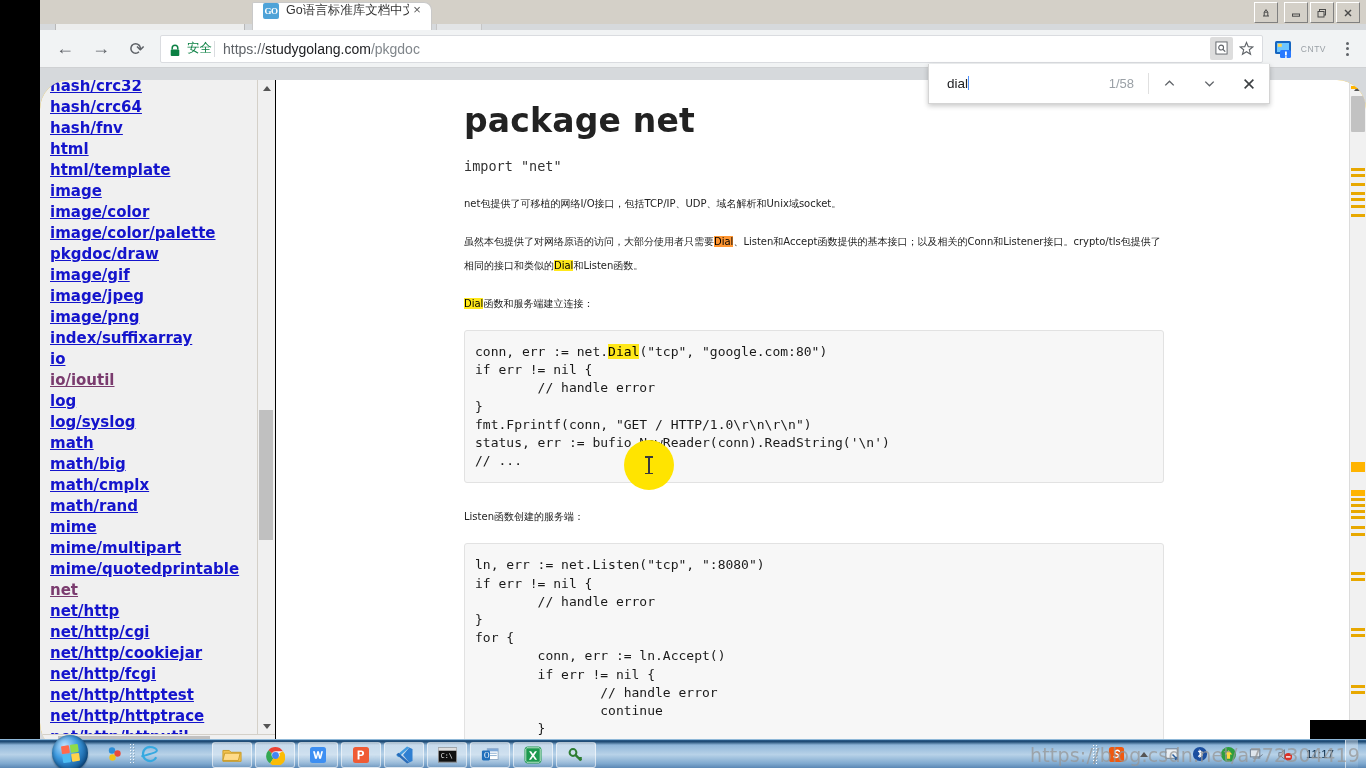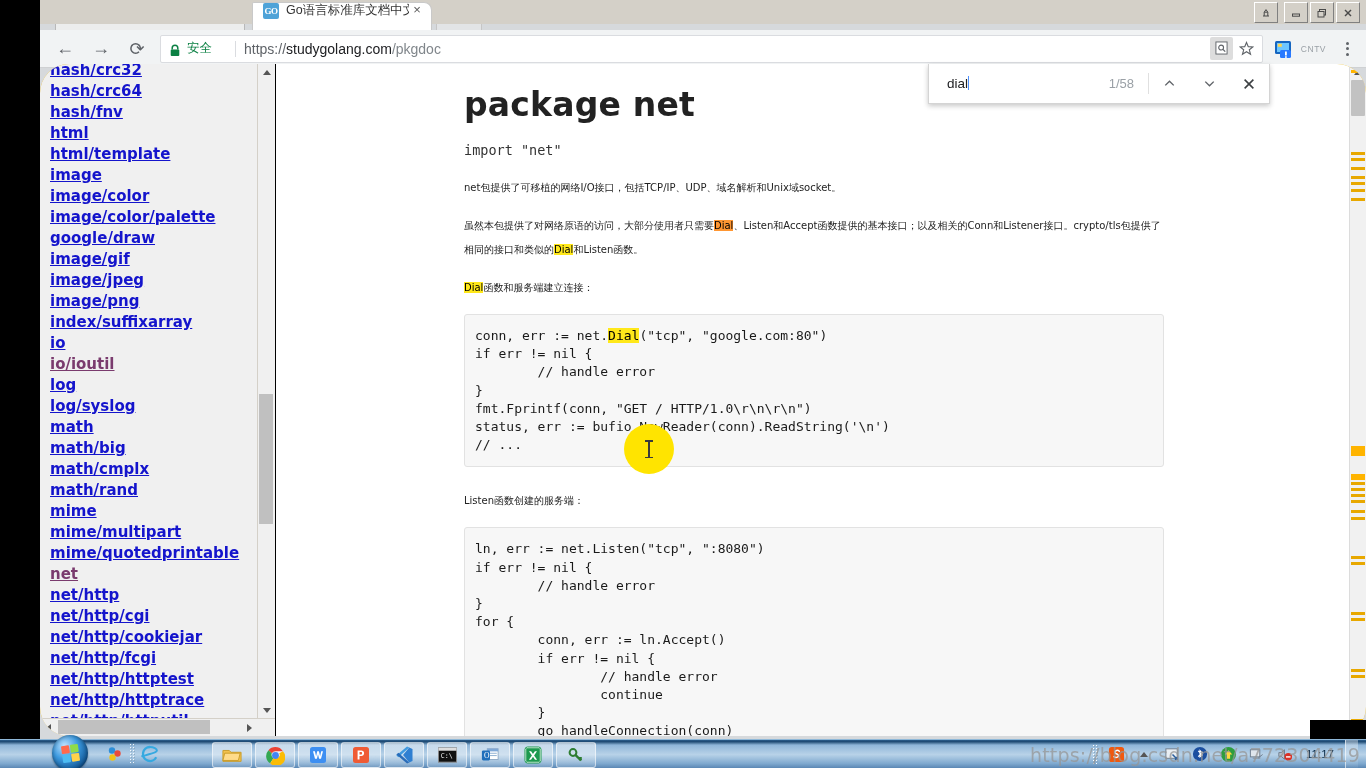--- a/index.html
+++ b/index.html
@@ -41,35 +41,35 @@
 
   
   .toolbar{position:absolute;left:0;top:30px;width:1326px;height:37px;background:#f1f3f4;
      border-bottom:1px solid #cfd1d3;display:flex;align-items:center;}
   .navbtn{width:30px;height:30px;margin-left:6px;display:flex;align-items:center;justify-content:center;
      color:#5f6368;font-size:18px;}
   .navbtn:first-child{margin-left:10px;}
   .omnibox{position:relative;flex:1;height:26px;margin:0 8px 0 8px;background:#fff;border:1px solid #dadce0;
      border-radius:2px;display:flex;align-items:center;padding:0 8px;}
   .lock{width:12px;height:12px;margin-right:6px;}
-  .secure{color:#0b8043;font-size:12.5px;margin-right:23px;white-space:nowrap;}
+  .secure{color:#0b8043;font-size:12.5px;margin-right:2px;white-space:nowrap;}
   .vbar{width:1px;height:16px;background:#dadce0;margin-right:8px;}
   .url{font-size:14px;color:#5f6368;white-space:nowrap;}
   .url b{color:#202124;font-weight:normal;}
   .url .grey{color:#80868b;}
   .omni-icons{position:absolute;right:4px;top:1px;display:flex;align-items:center;gap:2px;}
   .omni-ic{width:23px;height:23px;display:flex;align-items:center;justify-content:center;color:#5f6368;font-size:13px;}
   .omni-ic.act{background:#ddd;border-radius:2px;}
   .ext{width:26px;height:26px;display:flex;align-items:center;justify-content:center;}
   .extlabel{font-size:8.5px;color:#9aa0a6;letter-spacing:.5px;margin:0 8px 0 4px;}
   .kebab{width:26px;height:30px;display:flex;flex-direction:column;align-items:center;justify-content:center;gap:2.5px;margin-right:6px;}
   .kebab i{width:3px;height:3px;border-radius:50%;background:#5f6368;display:block;}
 
   
-  .viewport{position:absolute;left:0;top:64px;width:1326px;height:672px;background:#eab308;overflow:hidden;border-radius:29px;}
+  .viewport{position:absolute;left:0;top:80px;width:1326px;height:672px;background:#eab308;overflow:hidden;border-radius:29px;}
 
   
   .sidepane{position:absolute;left:0;top:0;width:235px;height:672px;background:#f0f0f0;overflow:hidden;
      border-right:1px solid #000;}
   .sidelist{position:absolute;left:10px;top:-4px;width:205px;}
   .sidelist a{display:block;font-family:"DejaVu Sans","Liberation Sans",sans-serif;
      font-size:15px;font-weight:bold;color:#1414cc;text-decoration:underline;line-height:21px;white-space:nowrap;}
   .sidelist a.visited{color:#7a3b6e;}
   
   .sb-v{position:absolute;right:0;top:0;width:17px;height:655px;background:#f0f0f0;border-left:1px solid #d4d0c8;}
@@ -246,21 +246,21 @@
         <div class="sidepane">
           <div class="sidelist">
             <a>hash/crc32</a>
             <a>hash/crc64</a>
             <a>hash/fnv</a>
             <a>html</a>
             <a>html/template</a>
             <a>image</a>
             <a>image/color</a>
             <a>image/color/palette</a>
-            <a>google/draw</a>
+            <a>pkgdoc/draw</a>
             <a>image/gif</a>
             <a>image/jpeg</a>
             <a>image/png</a>
             <a>index/suffixarray</a>
             <a>io</a>
             <a class="visited">io/ioutil</a>
             <a>log</a>
             <a>log/syslog</a>
             <a>math</a>
             <a>math/big</a>

